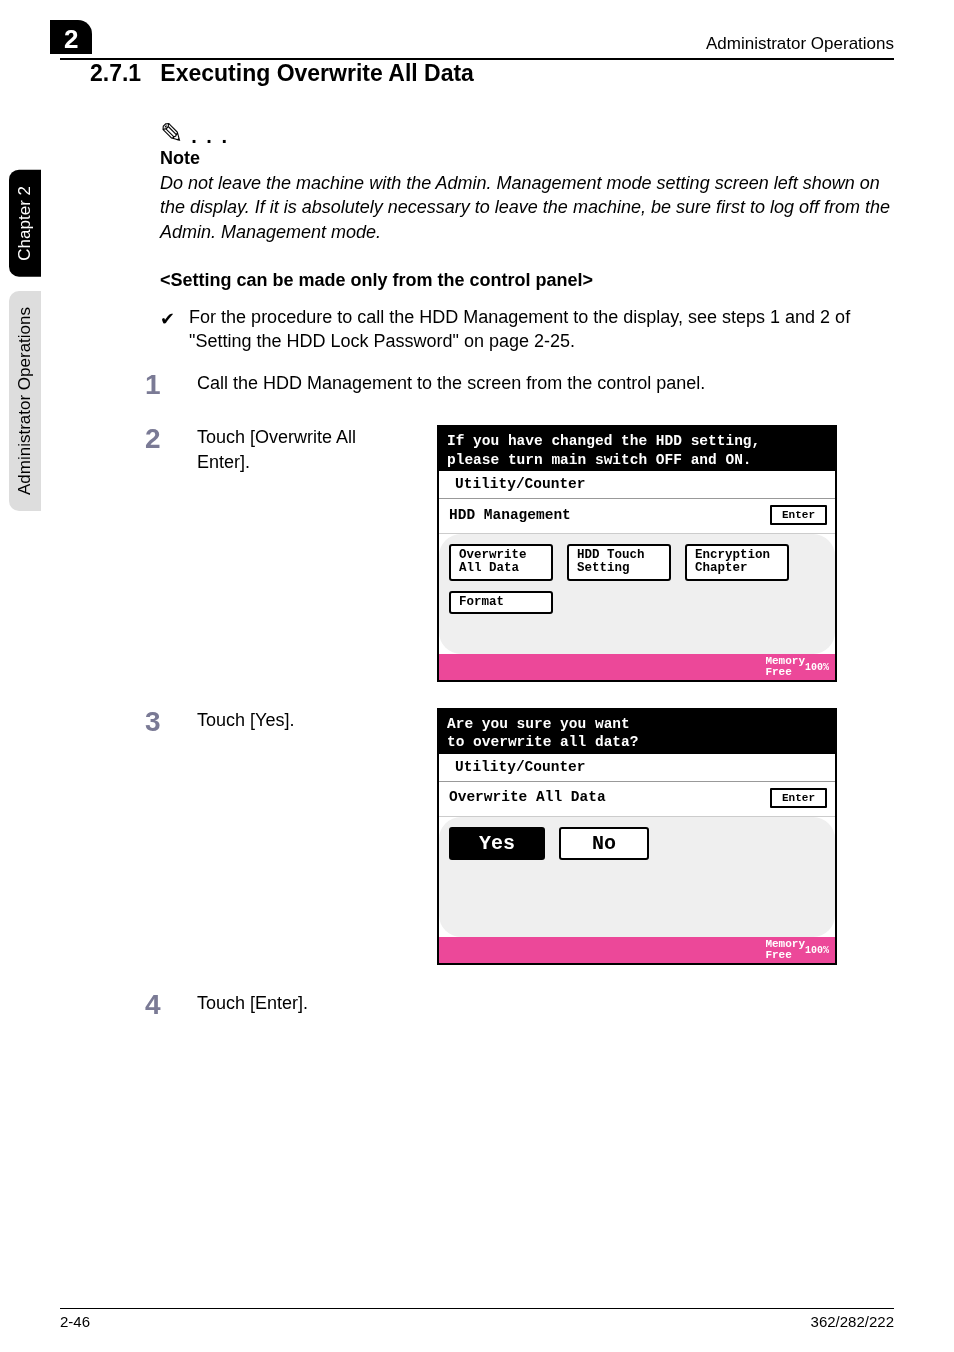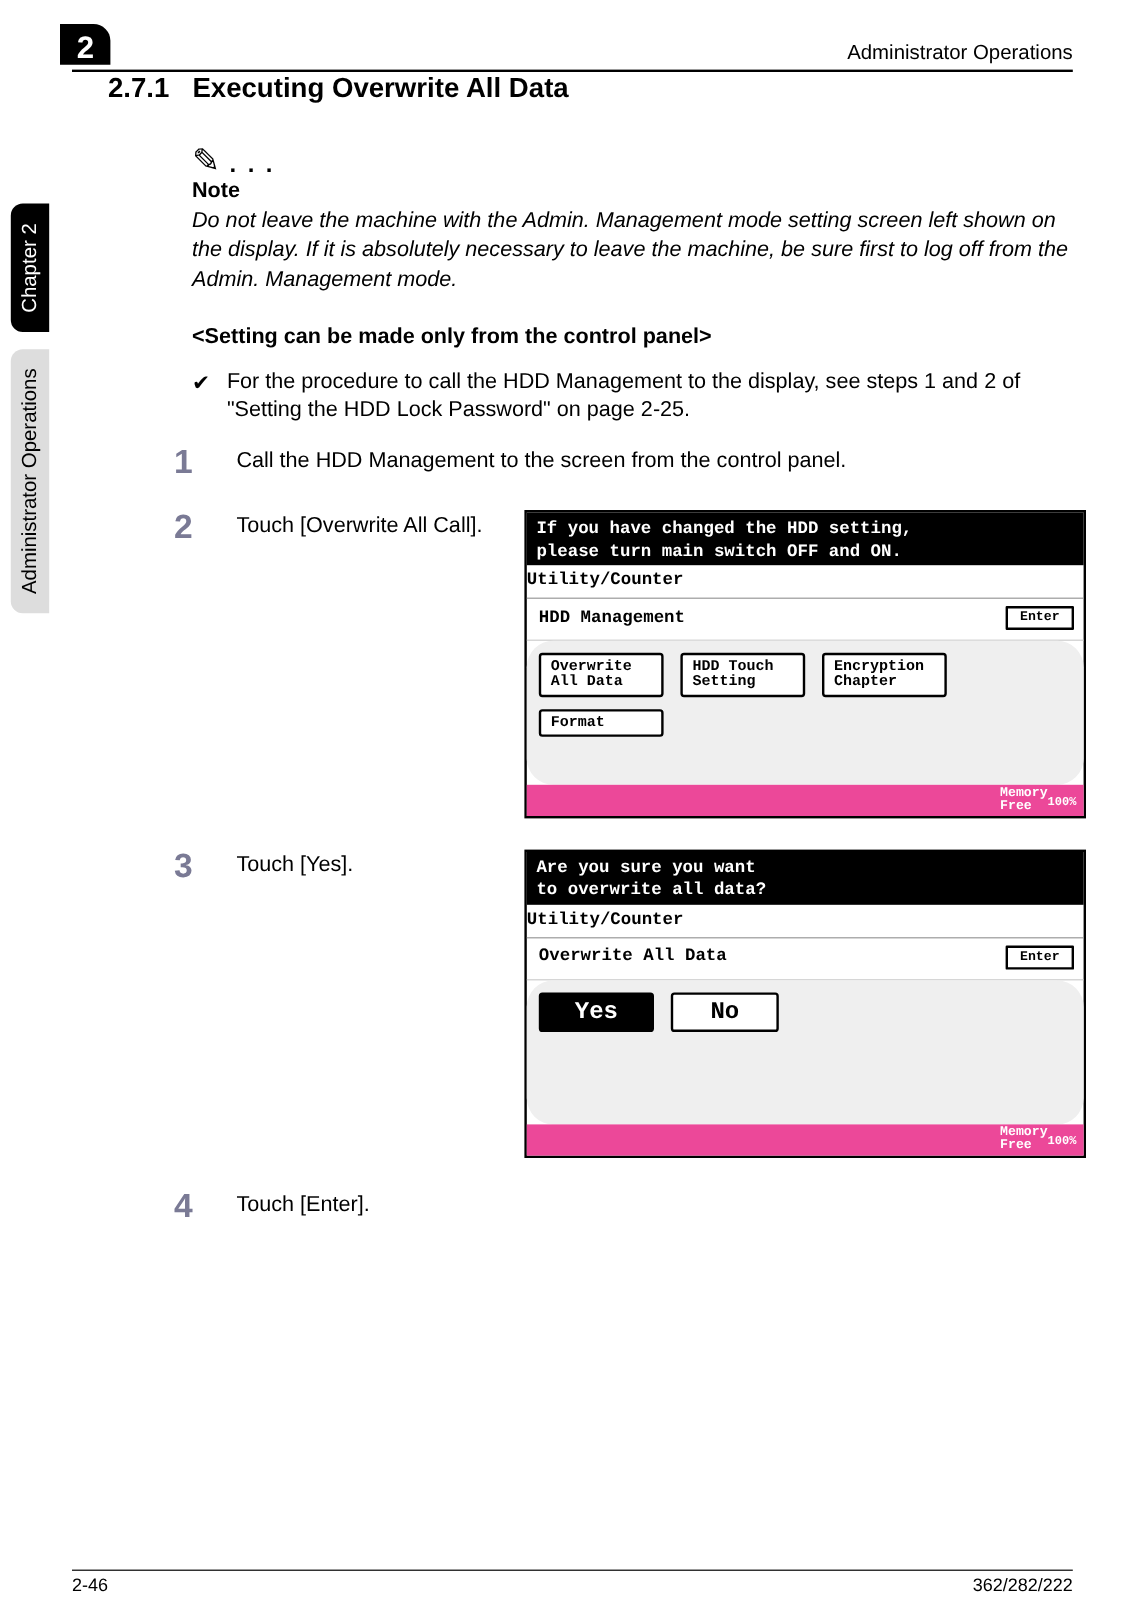--- a/index.html
+++ b/index.html
@@ -123,35 +123,35 @@
     line-height: 1.35;
     flex: 1;
   }
   .step-row {
     display: flex;
     align-items: flex-start;
     gap: 30px;
   }
   .step-text { flex: 0 0 210px; }
   .panel {
-    width: 468px;
+    width: 400px;
     border: 2px solid #000;
     background: #fff;
     font-family: "Courier New", monospace;
     font-size: 14.5px;
   }
   .panel-header {
     background: #000;
     color: #fff;
     padding: 5px 8px 2px 8px;
     font-weight: bold;
     line-height: 1.25;
   }
   .panel-breadcrumb {
-    padding: 4px 0;
+    padding: 4px 16px;
     font-weight: bold;
     border-bottom: 1px solid #999;
   }
   .panel-titlebar {
     display: flex;
     justify-content: space-between;
     align-items: center;
     padding: 6px 8px 8px 10px;
     border-bottom: 1px solid #ccc;
   }
@@ -249,21 +249,21 @@
 
   <div class="step">
     <div class="step-num">1</div>
     <div class="step-body">Call the HDD Management to the screen from the control panel.</div>
   </div>
 
   <div class="step">
     <div class="step-num">2</div>
     <div class="step-body">
       <div class="step-row">
-        <div class="step-text">Touch [Overwrite All Call].</div>
+        <div class="step-text">Touch [Overwrite All Enter].</div>
         <div class="panel">
           <div class="panel-header">
             <div>If you have changed the HDD setting,</div>
             <div>please turn main switch OFF and ON.</div>
           </div>
           <div class="panel-breadcrumb">Utility/Counter</div>
           <div class="panel-titlebar">
             <span class="pt-label">HDD Management</span>
             <button class="enter-btn">Enter</button>
           </div>

